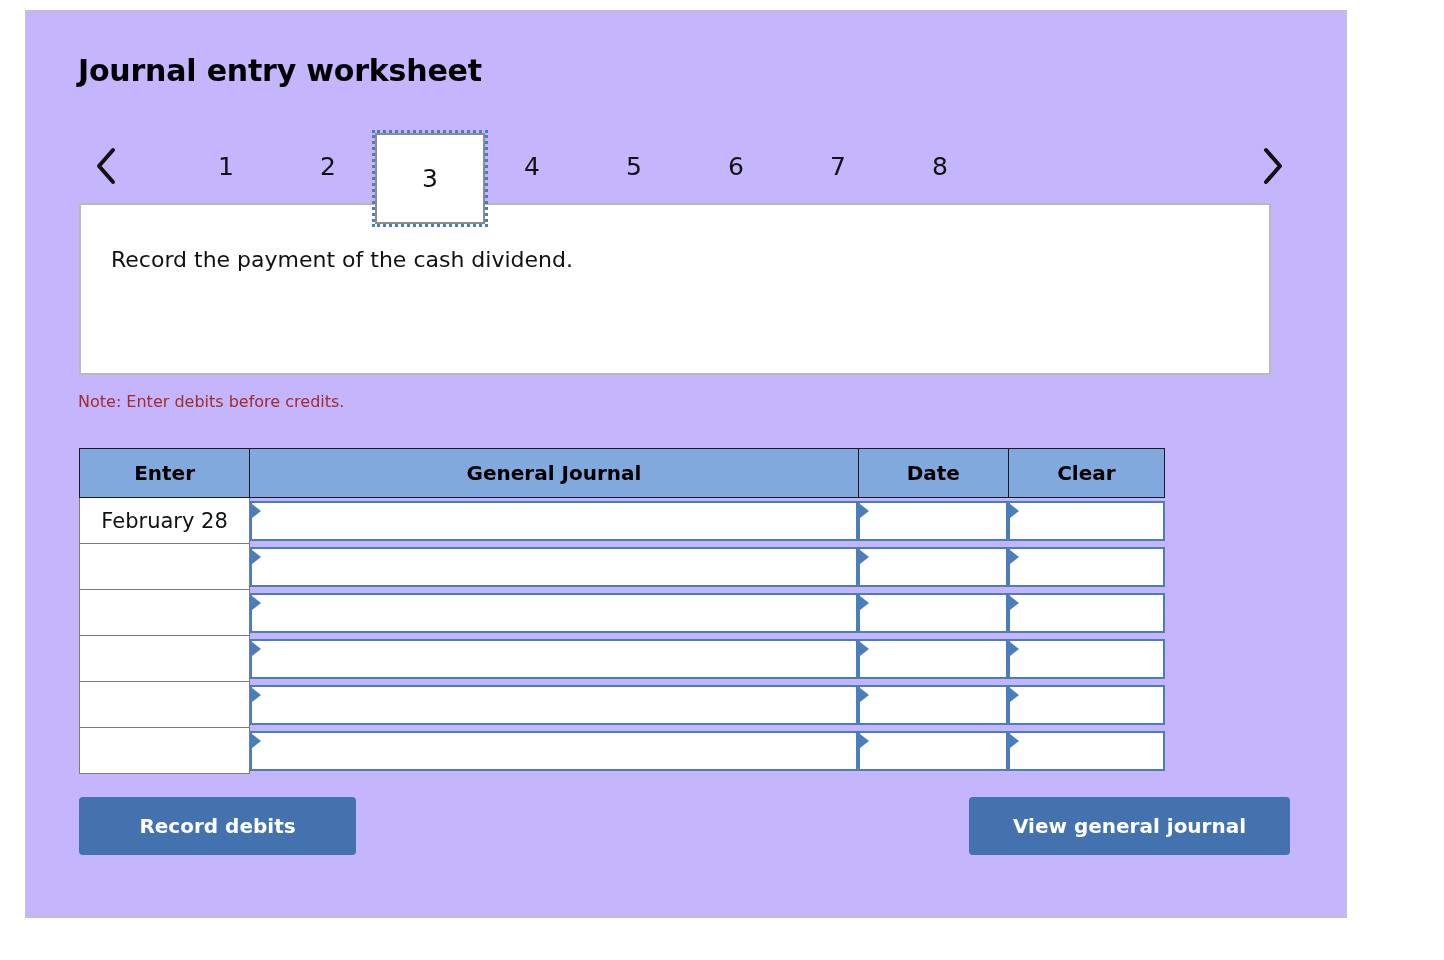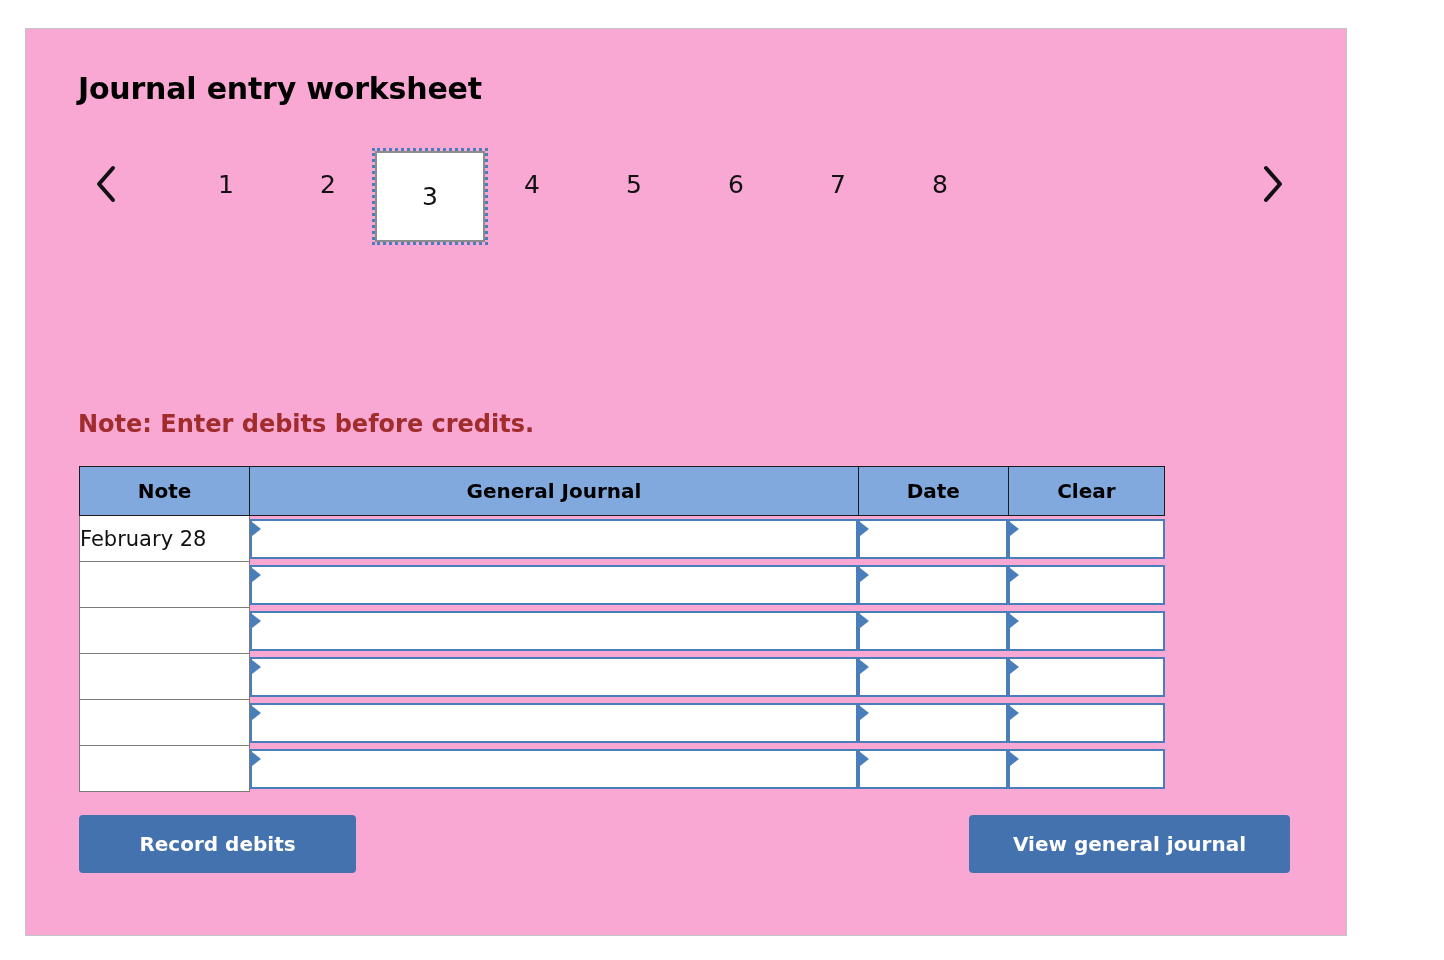--- a/index.html
+++ b/index.html
@@ -16,24 +16,23 @@
     background: #ffffff;
   }
 
   
   .panel {
     position: absolute;
     left: 25px;
     top: 10px;
     width: 1322px;
     height: 908px;
-    background: #f9a8d4;
+    background: #c4b5fd;
     border: 1px solid #c3c3c3;
     box-sizing: border-box;
-    margin-top: 18px;
   }
 
   
   .title {
     position: absolute;
     left: 52px;
     top: 42px;
     font-size: 30px;
     font-weight: bold;
     color: #000000;
@@ -105,23 +104,22 @@
     top: 42px;
     font-size: 22px;
     color: #111111;
   }
 
   
   .note {
     position: absolute;
     left: 52px;
     top: 381px;
-    font-size: 24px;
+    font-size: 16px;
     color: #a02c2c;
-    font-weight: bold;
   }
 
   
   .jtable {
     position: absolute;
     left: 53px;
     top: 437px;
     width: 1086px;
     border-collapse: collapse;
     table-layout: fixed;
@@ -144,20 +142,21 @@
   .jtable td {
     padding: 0;
     height: 46px;
     vertical-align: middle;
   }
   .date-cell {
     border: 1px solid #7b7b7b;
     background: #ffffff;
     font-size: 21px;
     color: #111111;
+    text-align: center;
     box-sizing: border-box;
   }
   .input-cell {
     position: relative;
     box-sizing: border-box;
     padding: 2px 1px 2px 1px;
   }
   .cellbox {
     position: relative;
     height: 40px;
@@ -242,33 +241,36 @@
 
       <div class="navchev nav-next">
         <span>
           <svg width="26" height="40" viewBox="0 0 26 40" aria-hidden="true">
             <polyline points="7,4 21,20 7,36" fill="none" stroke="#111111" stroke-width="4" stroke-linecap="round" stroke-linejoin="round"></polyline>
           </svg>
         </span>
       </div>
     </div>
 
+    <div class="instruction-box">
+      <div class="instruction-text">Record the payment of the cash dividend.</div>
+    </div>
 
     <div class="note">Note: Enter debits before credits.</div>
 
     <table class="jtable">
       <colgroup>
         <col class="col-date">
         <col class="col-gj">
         <col class="col-debit">
         <col class="col-credit">
       </colgroup>
       <thead>
         <tr>
-          <th>Note</th>
+          <th>Enter</th>
           <th>General Journal</th>
           <th>Date</th>
           <th>Clear</th>
         </tr>
       </thead>
       <tbody id="rows-host">
           <tr>
             <td class="date-cell">February 28</td>
             <td class="input-cell">
               <div class="cellbox">

